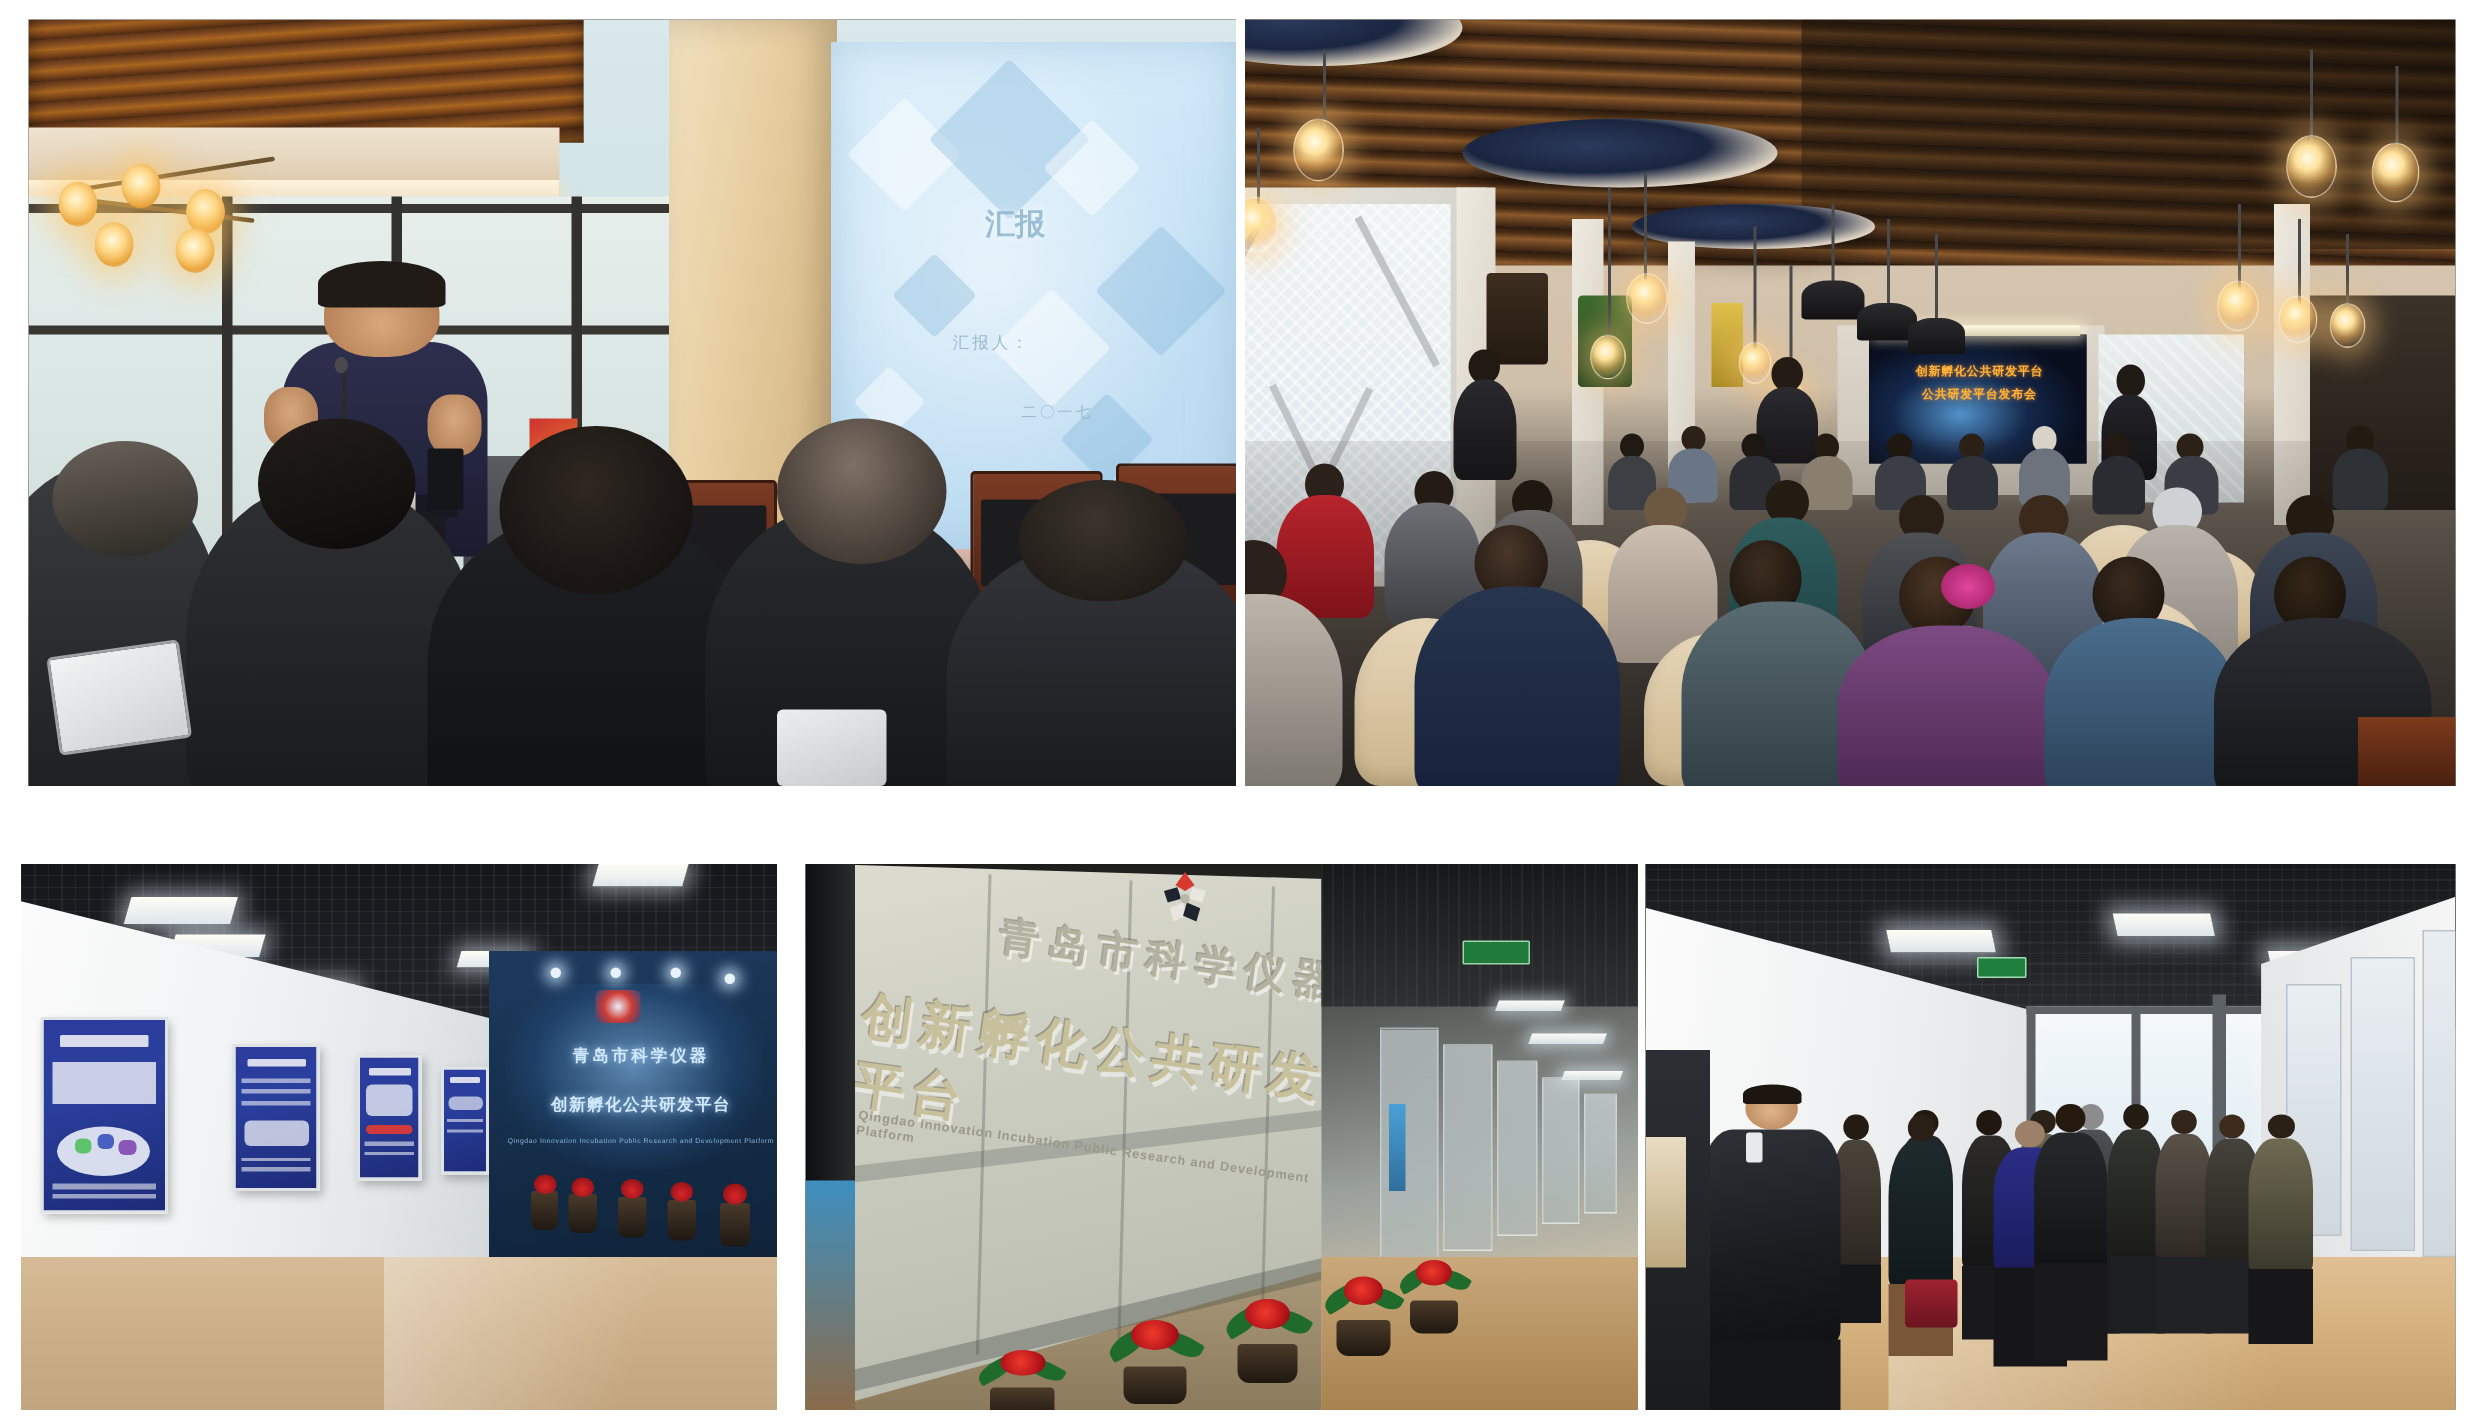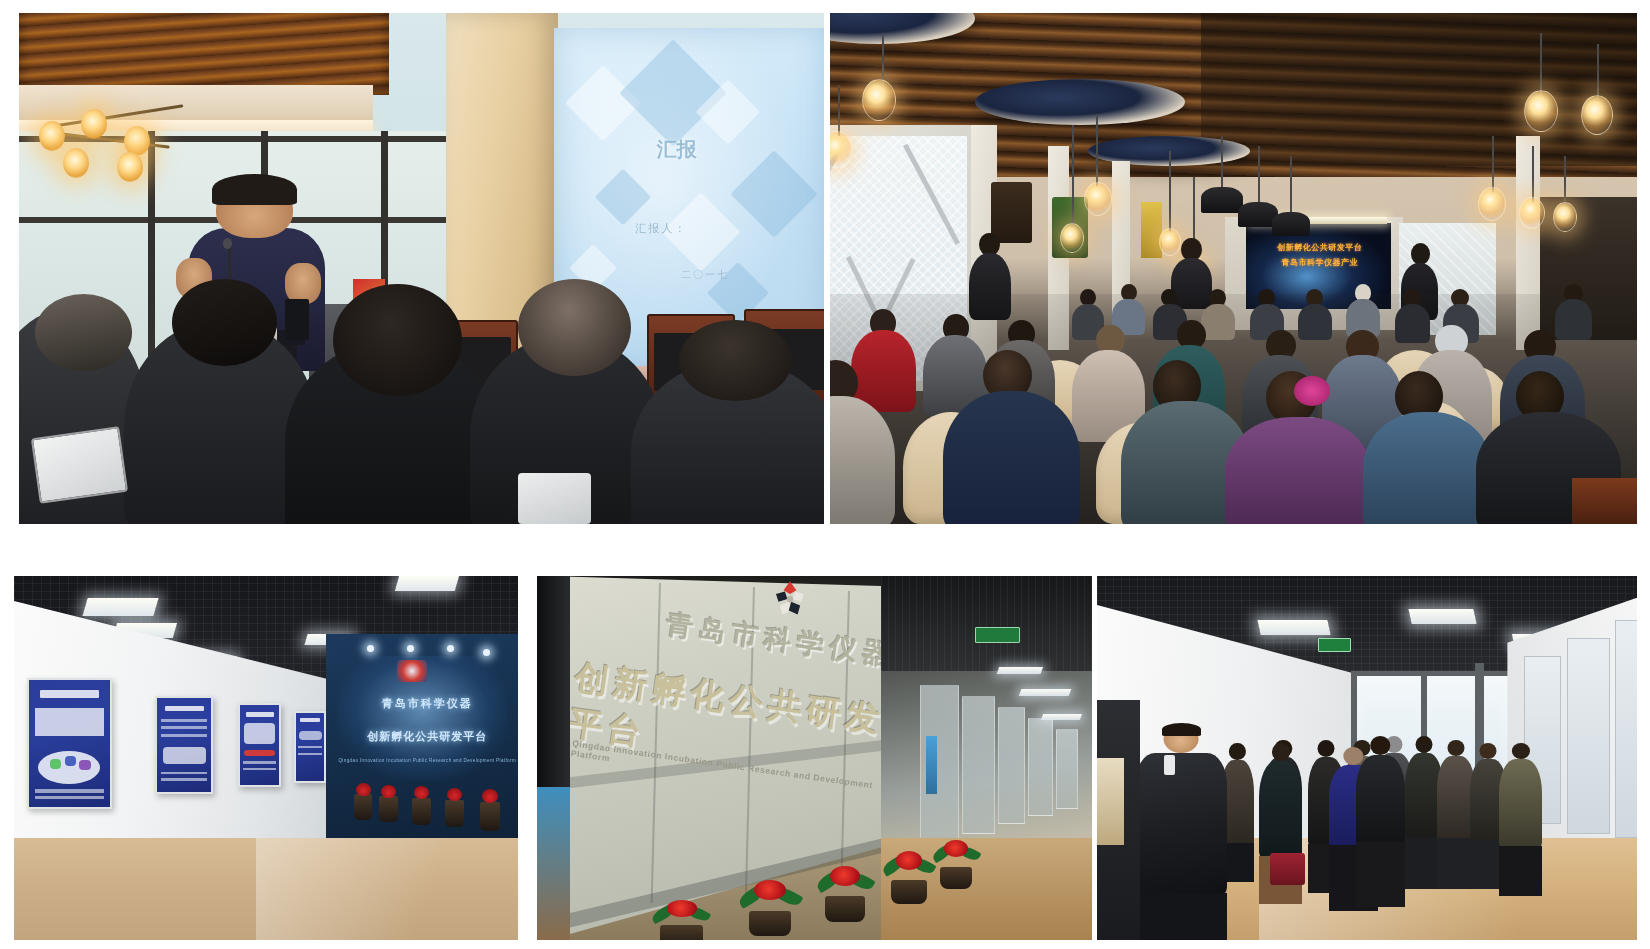--- a/index.html
+++ b/index.html
@@ -641,21 +641,21 @@
       <div class="p2-column" style="left:35%;top:29%;width:2.2%;height:34%;"></div>
       <div class="p2-column" style="left:85%;top:24%;width:3%;height:42%;"></div>
 
       <div class="layer" style="left:20%;top:33%;width:5%;height:12%;background:linear-gradient(180deg,#3c2d1e,#241a11);border-radius:3px;"></div>
       <div class="layer" style="left:27.5%;top:36%;width:4.5%;height:12%;background:linear-gradient(180deg,#3f6b2e,#23421b);border-radius:3px;"></div>
       <div class="layer" style="left:38.5%;top:37%;width:2.6%;height:11%;background:linear-gradient(180deg,#e0c14c,#a98a22);"></div>
 
       <div class="layer p2-stagewall"></div>
       <div class="layer p2-proj">
         <div class="p2-proj-l1">创新孵化公共研发平台</div>
-        <div class="p2-proj-l2">青岛市科学仪器产业</div>
+        <div class="p2-proj-l2">公共研发平台发布会</div>
       </div>
       <div class="layer" style="left:52%;top:40%;width:17%;height:1.2%;background:linear-gradient(180deg,#fffbe8,#d9cfae);box-shadow:0 0 8px 3px rgba(255,245,210,.6);"></div>
 
       <div class="layer" style="left:70.5%;top:41%;width:12%;height:22%;background:repeating-linear-gradient(45deg,rgba(255,255,255,.35) 0 2px,rgba(0,0,0,0) 2px 8px),linear-gradient(180deg,#e9eeee,#d2dada);"></div>
       <div class="layer" style="left:88%;top:36%;width:12%;height:28%;background:linear-gradient(180deg,#3b3229,#221c16);"></div>
 
       <div class="p2-pendant-cord" style="left:6.5%;top:4%;height:10%;"></div>
       <div class="p2-globe" style="left:4%;top:13%;width:34px;height:42px;"></div>
       <div class="p2-pendant-cord" style="left:1%;top:14%;height:10%;"></div>
       <div class="p2-globe" style="left:-1%;top:23%;width:30px;height:38px;"></div>

